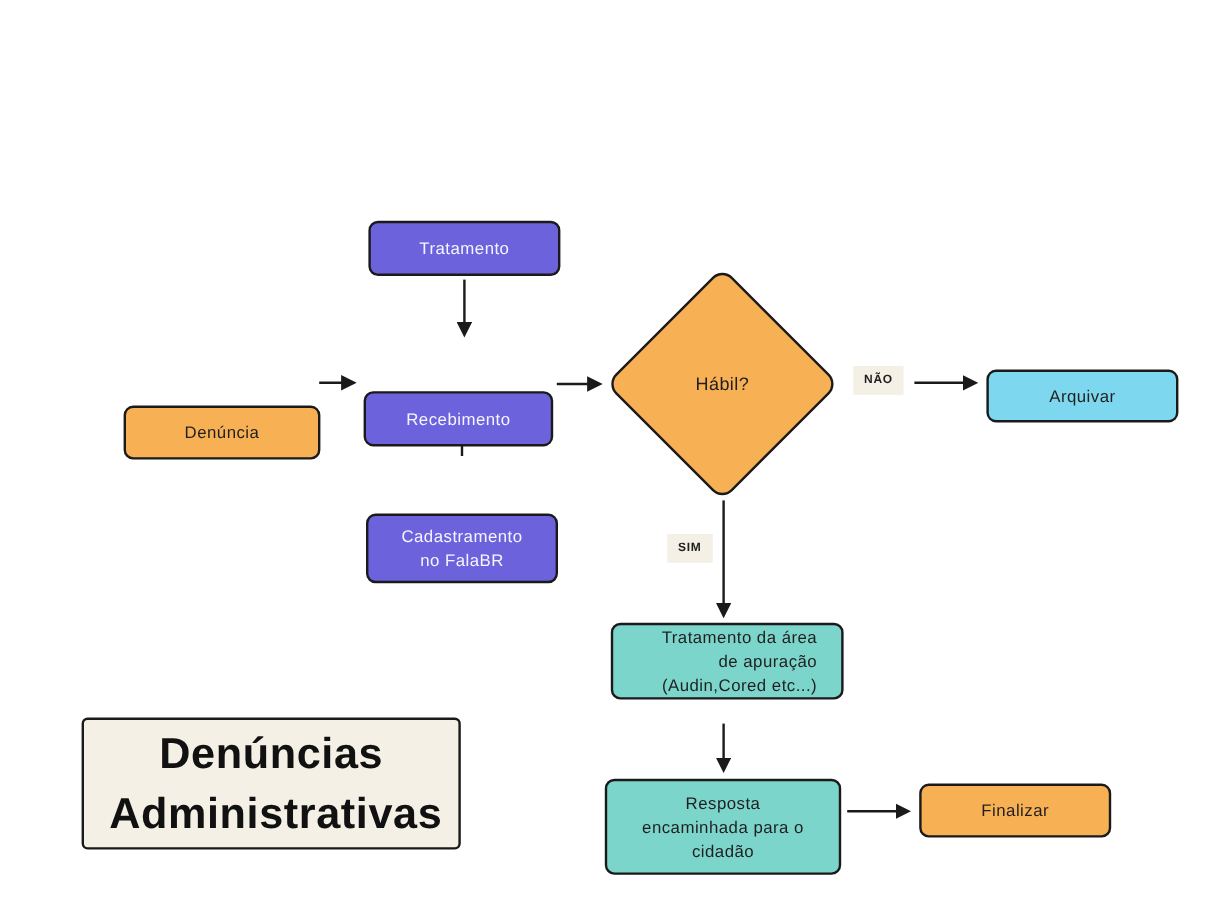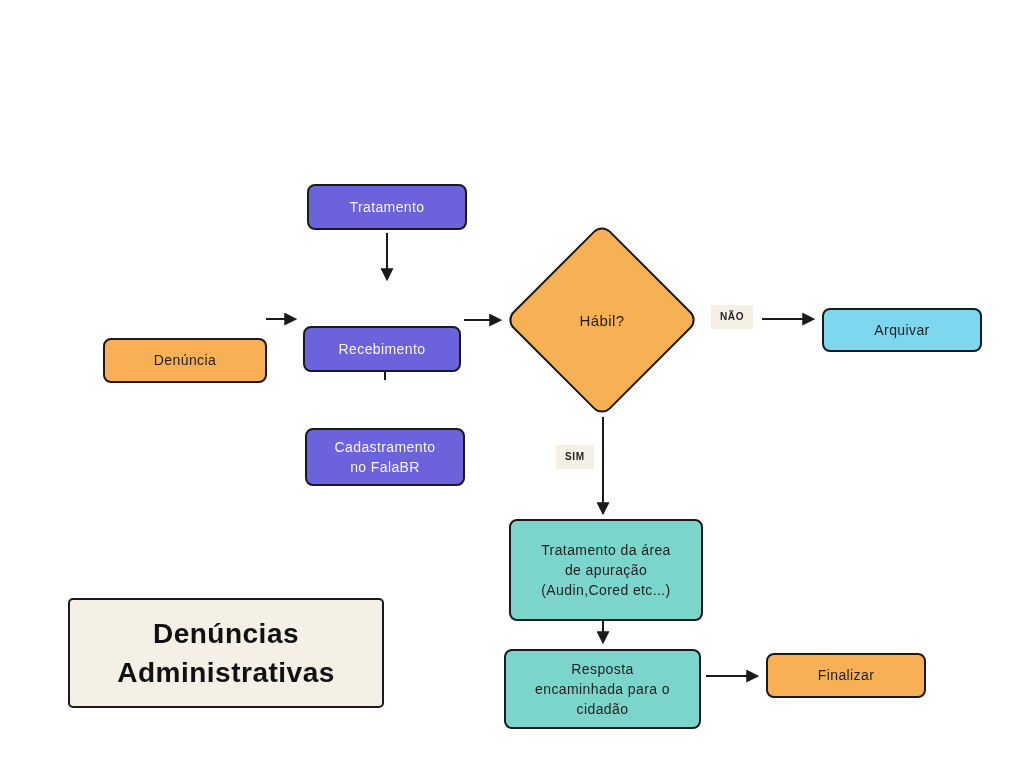--- a/index.html
+++ b/index.html
@@ -37,21 +37,21 @@
   .orange{background:var(--node-orange);color:#1f1f1f;}
   .blue{background:var(--node-blue);color:#1f1f1f;}
   .teal{background:var(--node-teal);color:#1f1f1f;}
 
   #n-tratamento   {left:307px;top:184px;width:160px;height:46px;}
   #n-denuncia     {left:103px;top:296px;width:164px;height:45px;margin-top:42px;}
   #n-recebimento  {left:303px;top:290px;width:158px;height:46px;margin-top:36px;}
   #n-cadastramento{left:305px;top:384px;width:160px;height:58px;margin-top:44px;}
   #n-cadastramento span{display:inline-block;width:110px;}
   #n-arquivar     {left:822px;top:308px;width:160px;height:44px;}
-  #n-trat-area    {left:509px;top:519px;width:194px;height:102px;}
+  #n-trat-area    {left:509px;top:519px;width:194px;height:64px;text-align:right;}
   #n-trat-area span{display:inline-block;width:150px;}
   #n-resposta     {left:504px;top:649px;width:197px;height:80px;}
   #n-resposta span{display:inline-block;width:152px;}
   #n-finalizar    {left:766px;top:653px;width:160px;height:45px;}
 
   
   #n-habil{
     position:absolute;left:533px;top:251px;width:138px;height:138px;
     background:var(--node-orange);
     border:2px solid var(--outline-black);
@@ -81,21 +81,21 @@
     position:absolute;left:68px;top:598px;width:316px;height:110px;
     background:var(--label-beige);
     border:2px solid var(--outline-black);
     border-radius:5px;
     display:flex;align-items:center;justify-content:center;
     box-sizing:border-box;
   }
   #title-box span{
     display:inline-block;width:270px;
     text-align:center;
-    font-size:28px;font-weight:bold;
+    font-size:36px;font-weight:bold;
     letter-spacing:.5px;line-height:1.4;
     color:#111;
   }
 </style>
 </head>
 <body>
 
 <div id="canvas">
 
   <svg id="edges" width="1024" height="768" aria-hidden="true">

